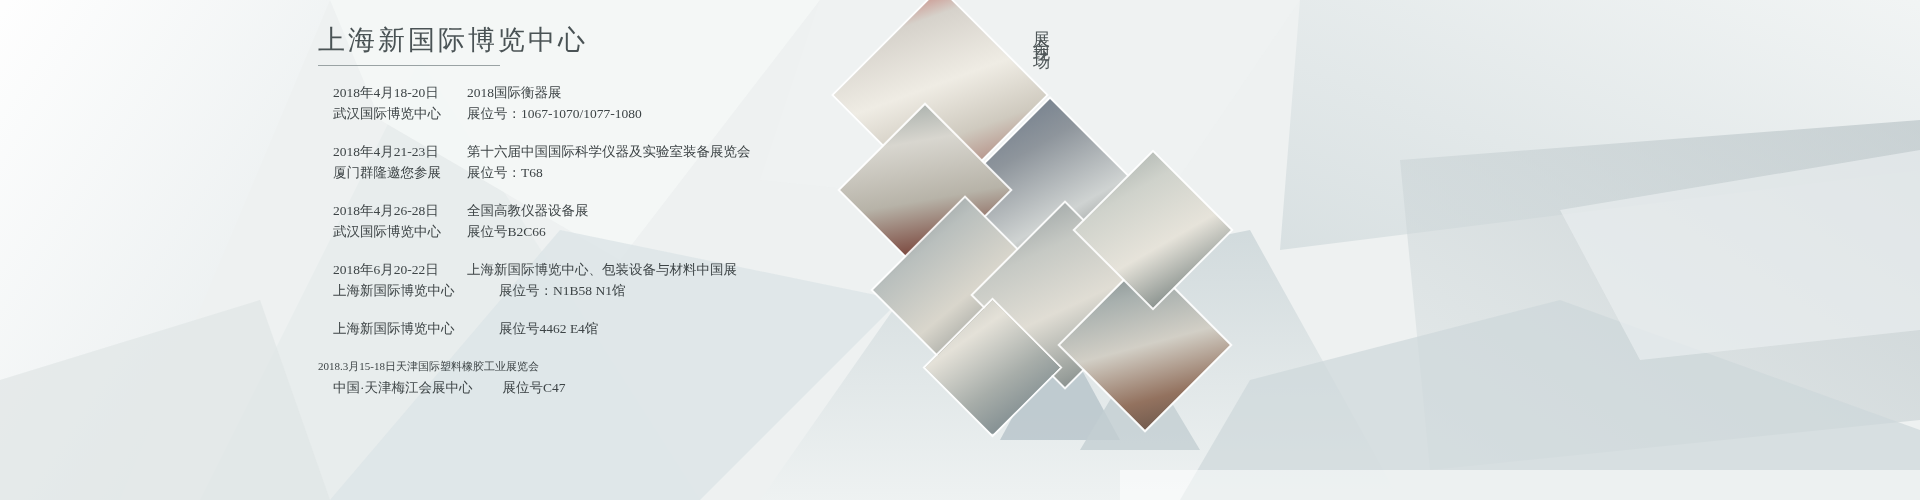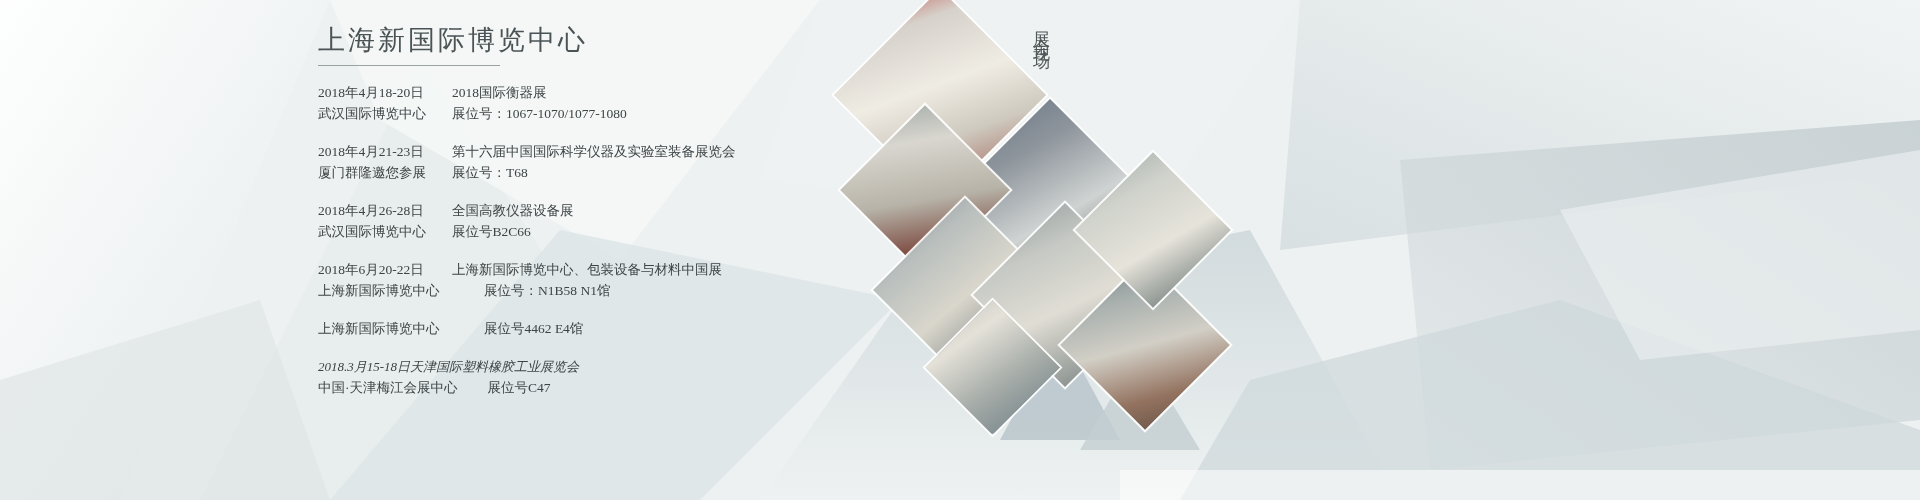--- a/index.html
+++ b/index.html
@@ -24,25 +24,25 @@
     margin:0 0 7px 0;font-weight:400;
   }
   .title-rule{
     width:182px;height:1px;background:#9aa3a4;margin:0 0 16px 0;
   }
   .entry{margin-bottom:17px;}
   .entry .row{
     display:flex;align-items:baseline;
     font-size:13.5px;color:#3d4446;line-height:21px;white-space:nowrap;
   }
-  .entry .c1{display:inline-block;min-width:118px;}
+  .entry .c1{display:inline-block;min-width:118px;margin-left:15px;}
   .entry .c1.wide{min-width:150px;}
   .entry .c2{display:inline-block;padding-left:16px;text-align:center;}
   .entry.single .row{display:block;}
-  .entry.single .line{font-size:13px;color:#3d4446;line-height:21px;white-space:nowrap;font-style:italic;}
+  .entry.single .line{font-size:11px;color:#3d4446;line-height:21px;white-space:nowrap;}
   
   .collage{position:absolute;left:840px;top:0px;width:400px;height:420px;}
   .dia{
     position:absolute;width:150px;height:150px;
     transform:rotate(45deg);overflow:hidden;
     box-shadow:0 0 0 2px rgba(255,255,255,.9);
   }
   .dia .inner{
     width:212px;height:212px;position:absolute;
     left:-31px;top:-31px;transform:rotate(-45deg);

